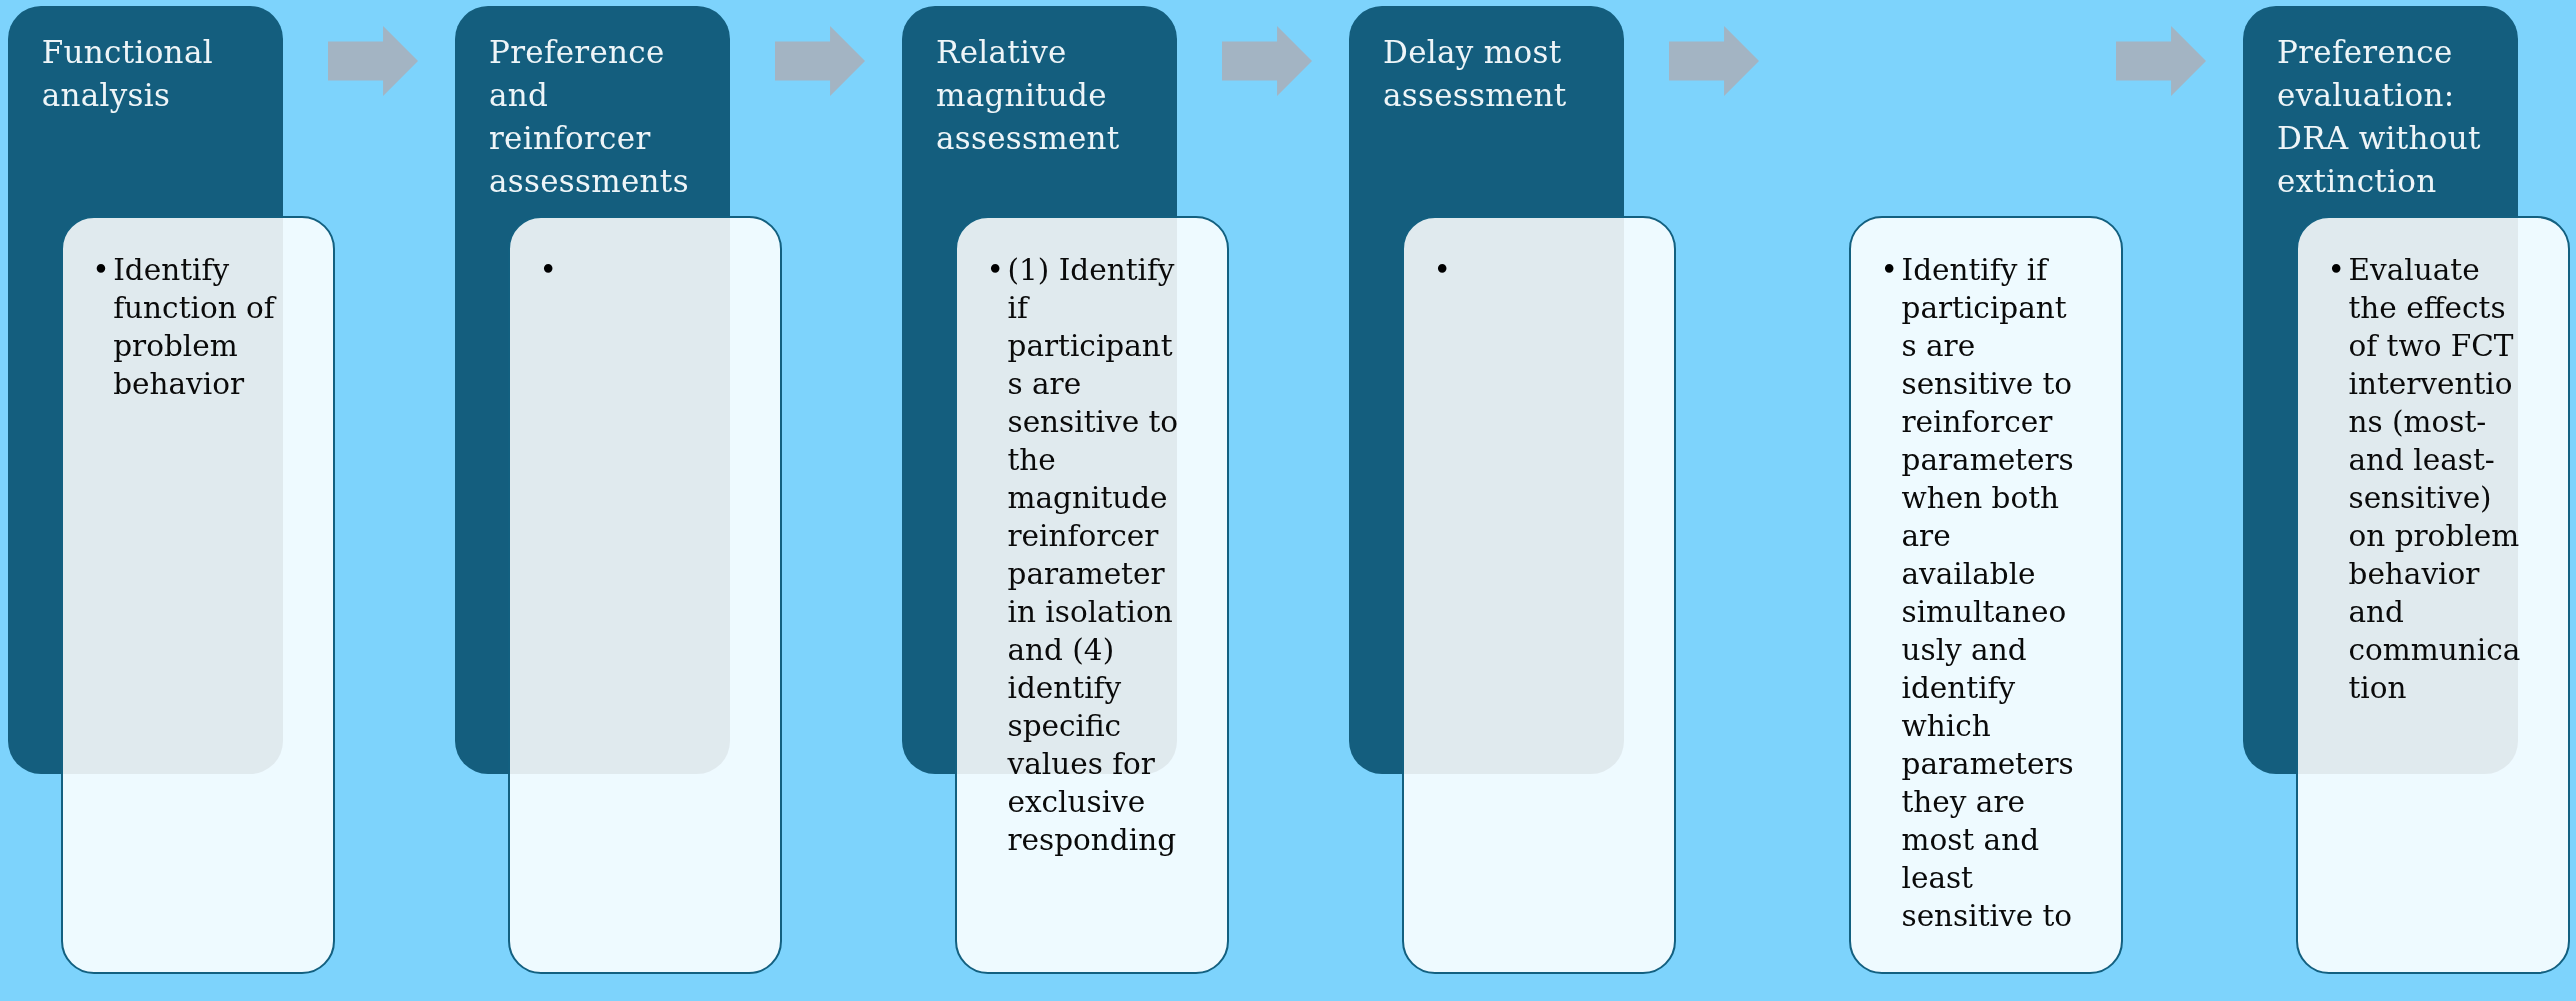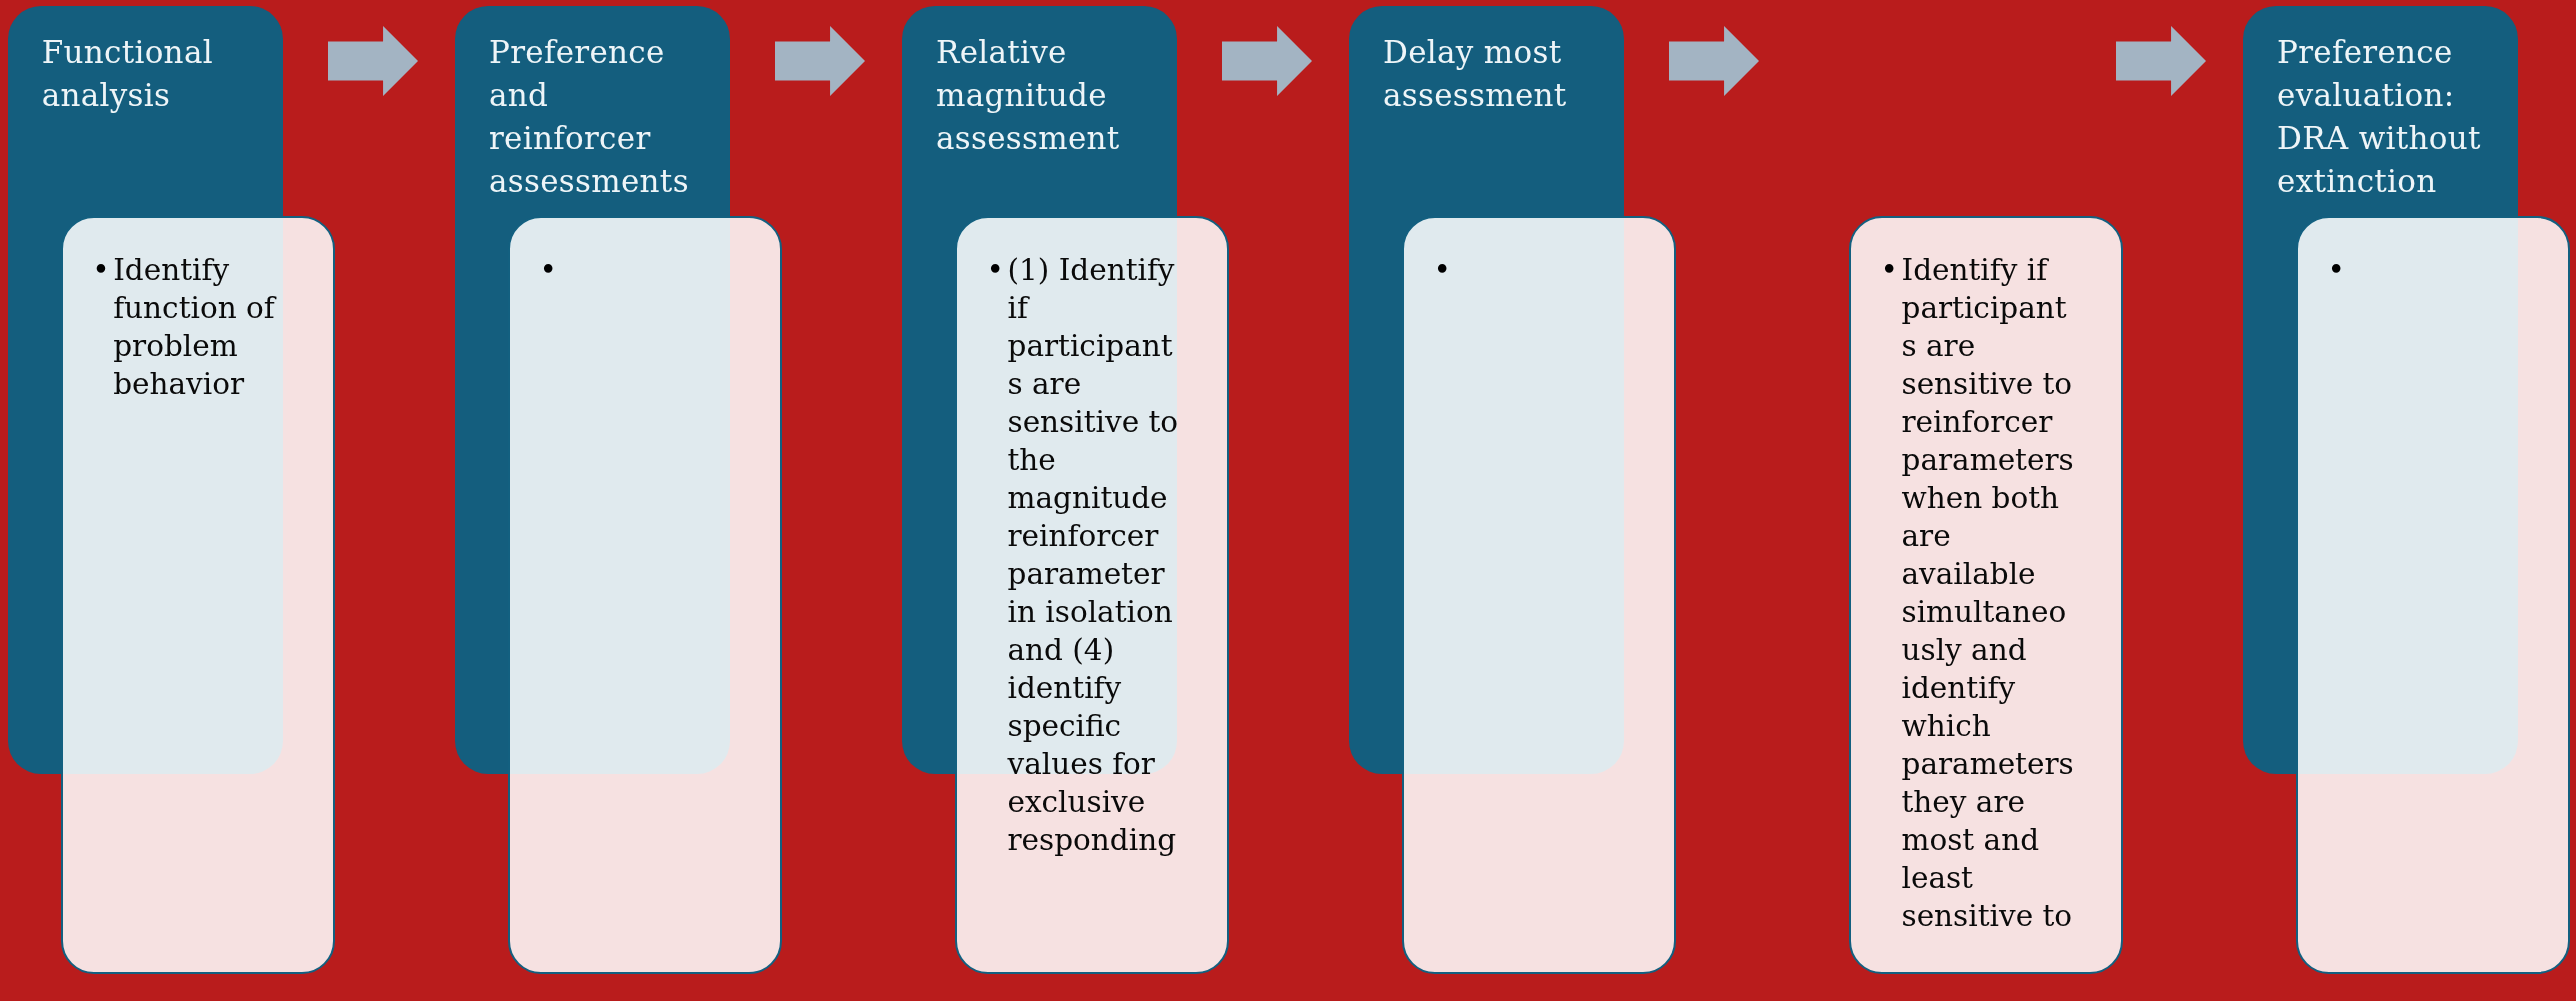--- a/index.html
+++ b/index.html
@@ -4,21 +4,21 @@
 <style>
   html, body {
     margin: 0;
     padding: 0;
     background: #ffffff;
   }
   .canvas {
     position: relative;
     width: 2576px;
     height: 1002px;
-    background: #b91c1c;
+    background: #7dd3fc;
     font-family: "DejaVu Serif", "Liberation Serif", serif;
     overflow: hidden;
   }
   .step {
     position: absolute;
     top: 0;
     width: 447px;
     height: 1002px;
   }
   .header-box {
@@ -163,18 +163,19 @@
     </div>
   </div>
 
   <div class="step" style="left:2243px">
     <div class="header-box">
       <div class="header-title">Preference evaluation: DRA without extinction</div>
     </div>
     <div class="body-box">
       <div class="bullet-item">
         <span class="bullet-dot">•</span>
+        <span class="bullet-text">Evaluate the effects of two FCT interventions (most- and least-sensitive) on problem behavior and communication</span>
       </div>
     </div>
   </div>
 
 </div>
 
 
 </body></html>

